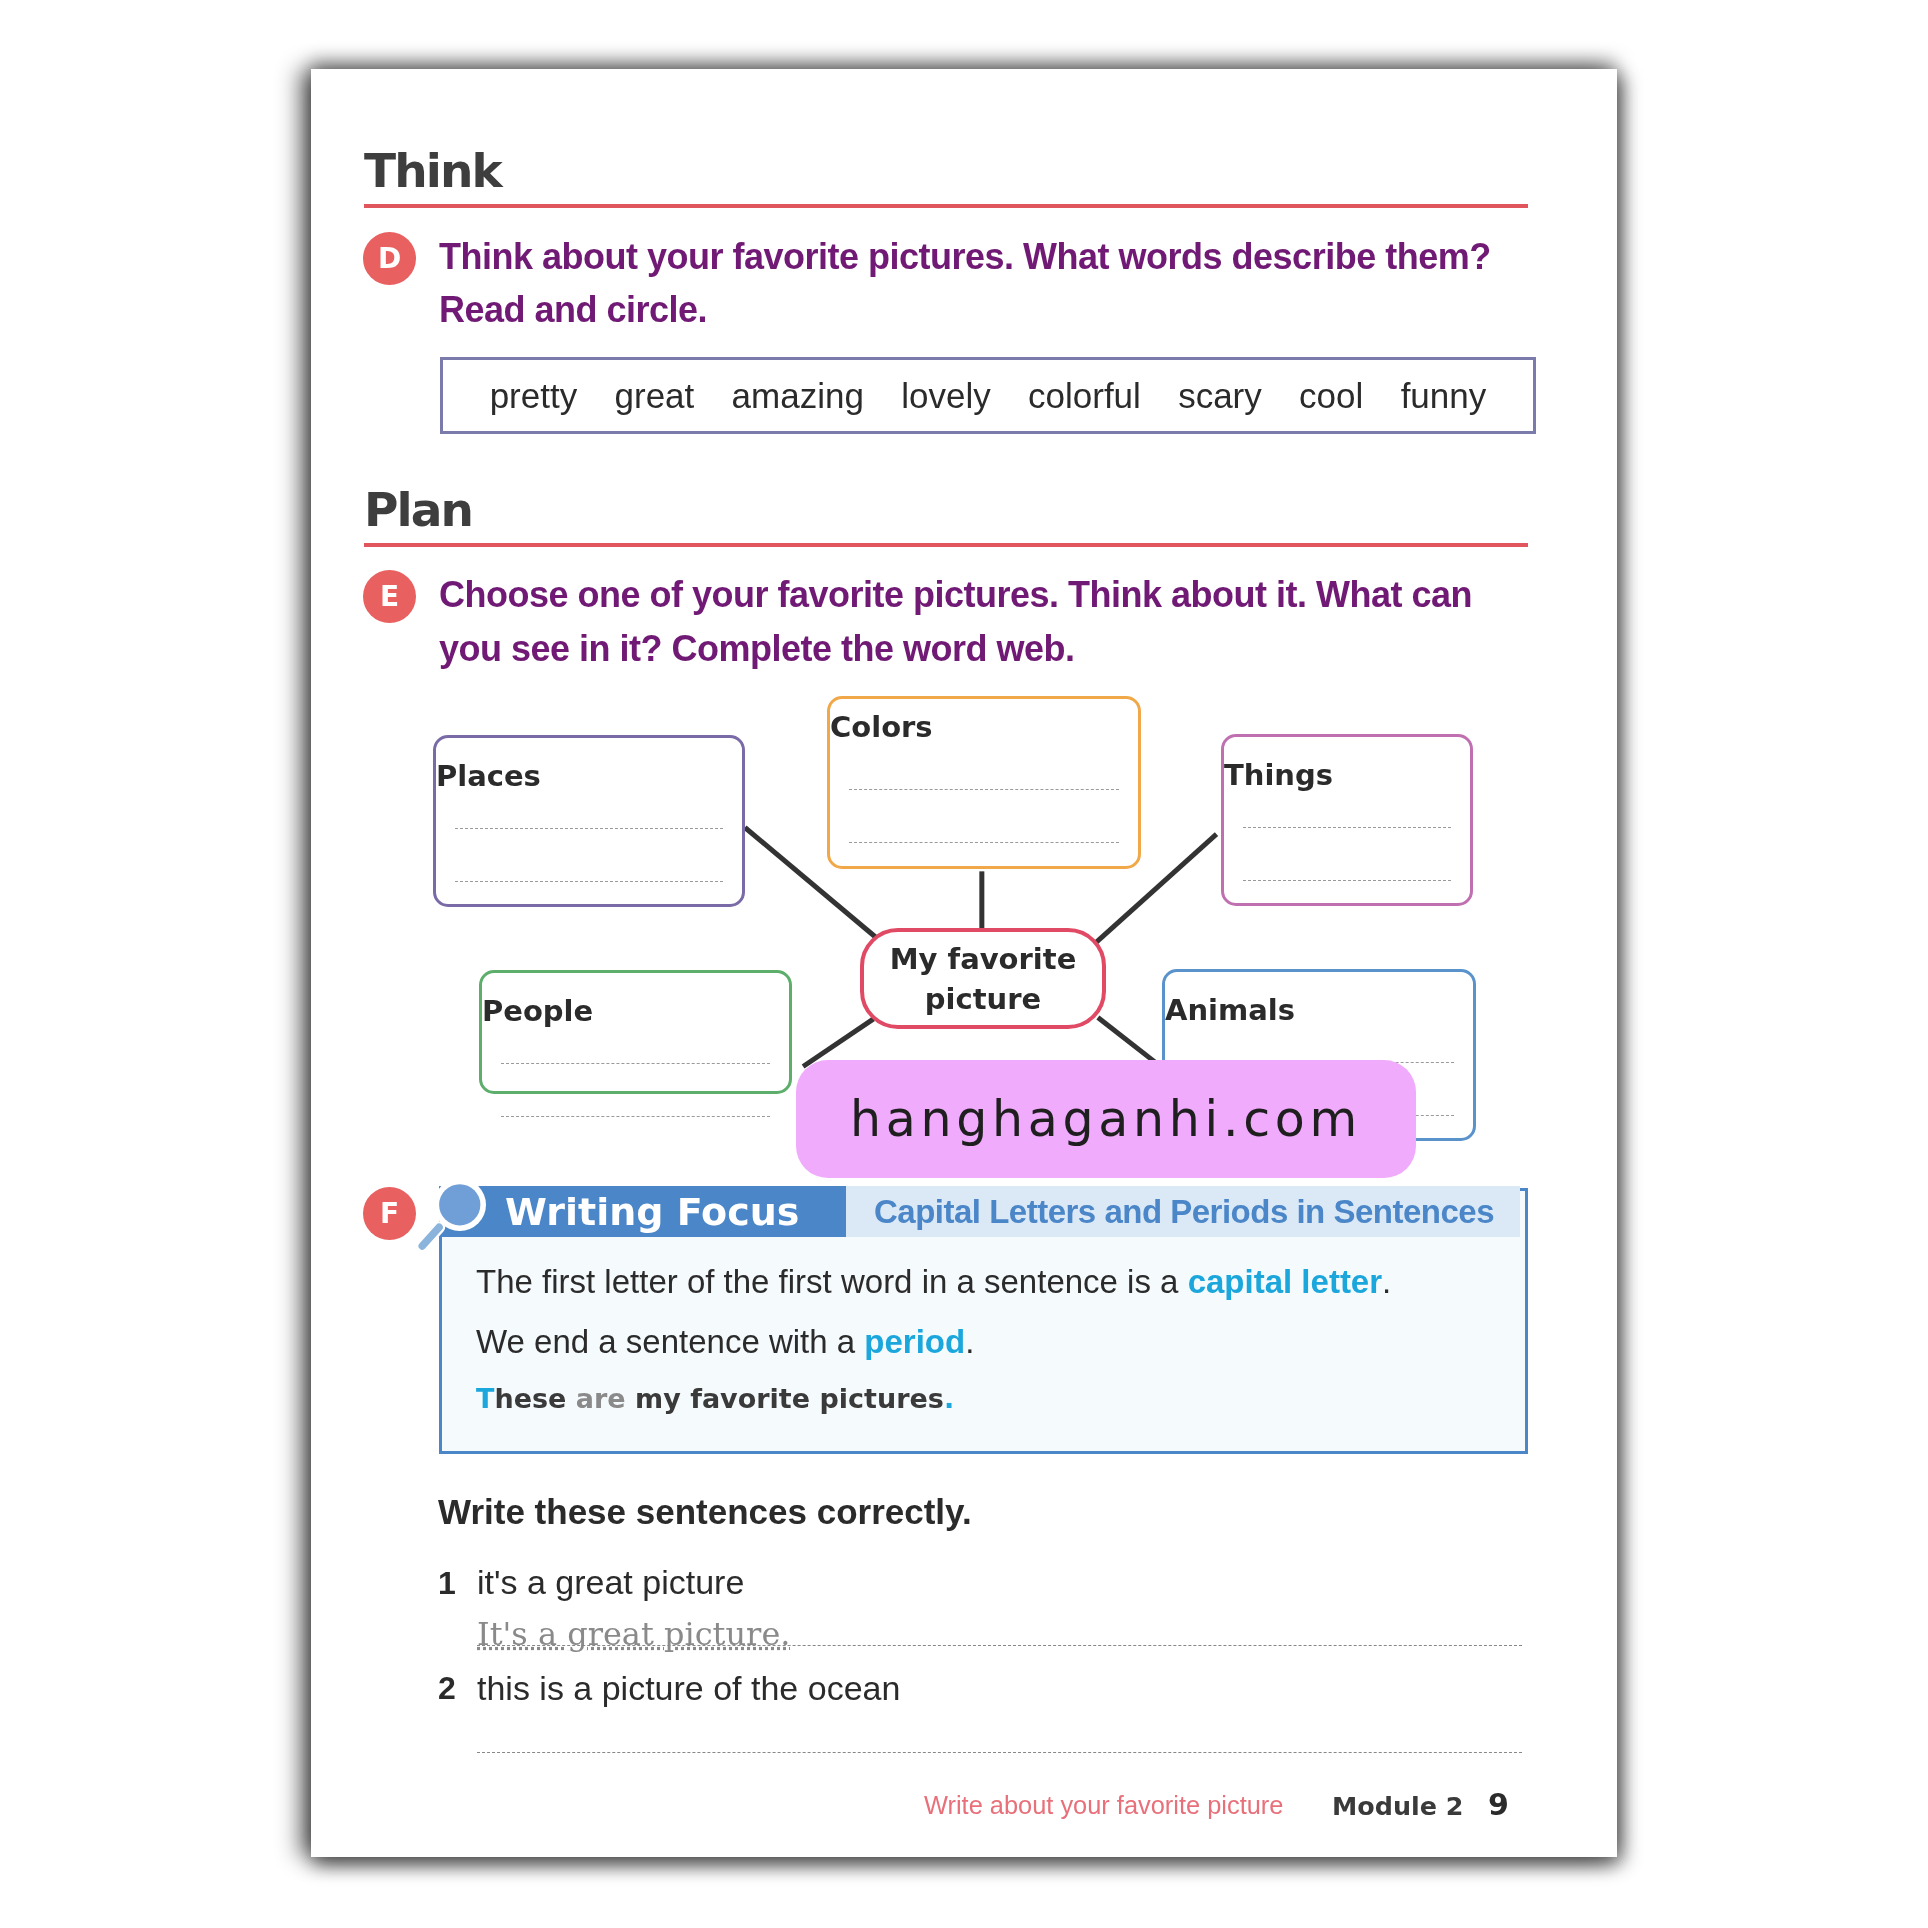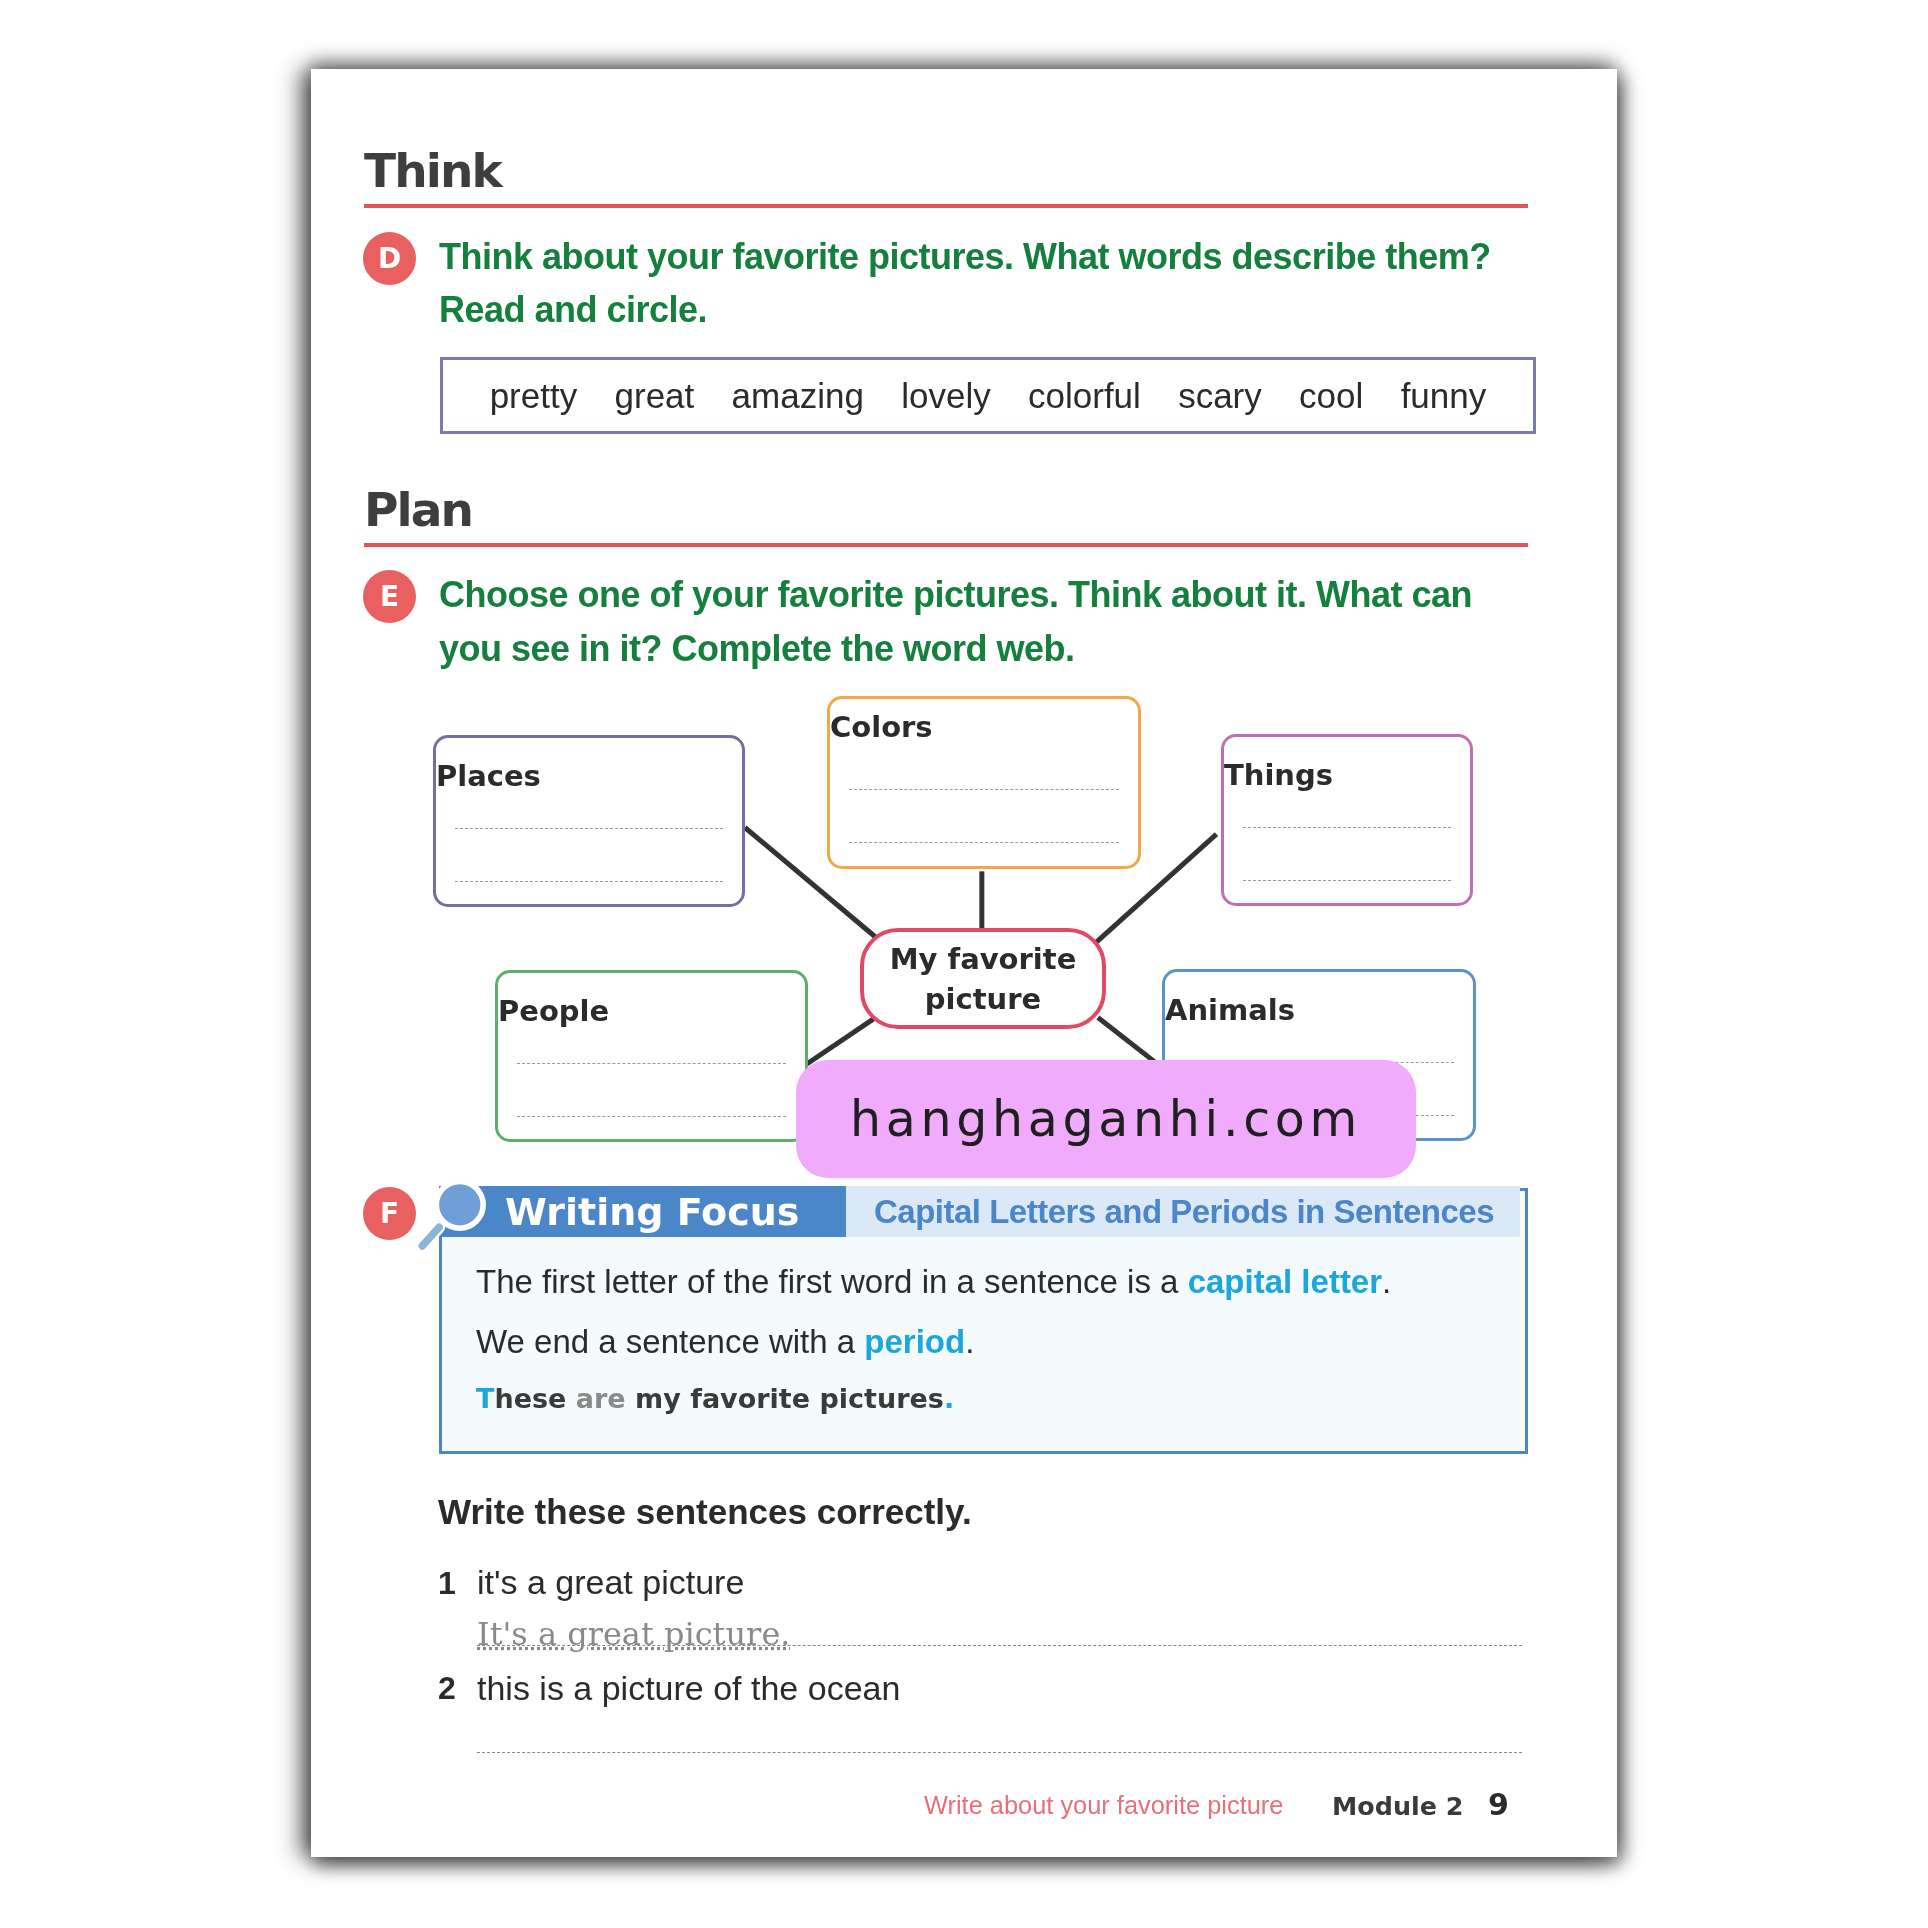--- a/index.html
+++ b/index.html
@@ -2,21 +2,21 @@
 <html style="font-size:15px"><head>
 <meta charset="utf-8">
 <style>
   html, body { margin:0; padding:0; }
   body { width:1928px; height:1928px; background:#ffffff; position:relative; overflow:hidden; font-family:"Liberation Sans", sans-serif; color:#2b2b2b; }
   .page { position:absolute; left:311px; top:69px; width:1306px; height:1788px; background:#fff; box-shadow: -13px 0 21px rgba(0,0,0,0.45), 0 -9.4px 17px rgba(0,0,0,0.35), 9.4px 5.6px 17px rgba(0,0,0,0.35), 0 11.3px 17px rgba(0,0,0,0.35); }
   .abs { position:absolute; }
   .section-title { font-family:"DejaVu Sans", sans-serif; font-weight:bold; font-size:47px; color:#3e3e3e; letter-spacing:-1.9px; }
   .rule { height:3.8px; background:#e0565c; }
   .badge { width:53px; height:53px; border-radius:50%; background:#e8605f; color:#fff; font-family:"DejaVu Sans", sans-serif; font-weight:bold; font-size:28px; display:flex; align-items:center; justify-content:center; }
-  .instr { font-size:36px; font-weight:bold; color:#15803d; line-height:54px; letter-spacing:-0.5px; }
+  .instr { font-size:36px; font-weight:bold; color:#701a75; line-height:54px; letter-spacing:-0.5px; }
   .wordbox { border:3.8px solid #7b7bab; display:flex; align-items:center; justify-content:space-around; padding:0 28px; box-sizing:border-box; }
   .word { font-size:35px; color:#2b2b2b; }
   .webbox { border:3.8px solid; border-radius:15px; background:#fff; box-sizing:border-box; }
   .webbox .label { position:absolute; left:0; right:0; top:21px; text-align:left; font-family:"DejaVu Sans", sans-serif; font-weight:bold; font-size:29px; color:#2b2b2b; }
   .webbox .line { position:absolute; left:19px; right:19px; height:0; border-top:1.9px dashed #9a9a9a; }
   .connector { position:absolute; height:4.7px; background:#333; transform-origin:0 50%; }
   .center-node { border:4.7px solid #e04a64; border-radius:38px; background:#fff; box-sizing:border-box; display:flex; align-items:center; justify-content:center; text-align:center; font-family:"DejaVu Sans", sans-serif; font-weight:bold; font-size:29px; line-height:40px; color:#2b2b2b; }
   .watermark { background:#f0abfc; border-radius:32px; display:flex; align-items:center; justify-content:center; font-family:"DejaVu Sans", sans-serif; font-size:49px; letter-spacing:4.7px; color:#1f1f1f; }
   .focusbox { border:3.8px solid #4a86c8; background:#f5fafd; box-sizing:border-box; }
   .focus-head-left { background:#4a86c8; color:#fff; font-family:"DejaVu Sans", sans-serif; font-weight:bold; font-size:38px; display:flex; align-items:center; padding-left:66px; box-sizing:border-box; }
@@ -76,21 +76,21 @@
 <div class="abs webbox" style="left:827px;top:696px;width:314px;height:173px;border-color:#f0a848;">
   <div class="label" style="top:11.3px;">Colors</div>
   <div class="line" style="top:90px;"></div>
   <div class="line" style="top:143px;"></div>
 </div>
 <div class="abs webbox" style="left:1221px;top:734px;width:252px;height:172px;border-color:#c070b0;">
   <div class="label">Things</div>
   <div class="line" style="top:90px;"></div>
   <div class="line" style="top:143px;"></div>
 </div>
-<div class="abs webbox" style="left:495px;top:970px;width:313px;height:172px;border-color:#5cae6a;">
+<div class="abs webbox" style="left:479px;top:970px;width:313px;height:124px;border-color:#5cae6a;">
   <div class="label">People</div>
   <div class="line" style="top:90px;"></div>
   <div class="line" style="top:143px;"></div>
 </div>
 <div class="abs webbox" style="left:1162px;top:969px;width:314px;height:172px;border-color:#5a92cc;">
   <div class="label">Animals</div>
   <div class="line" style="top:90px;"></div>
   <div class="line" style="top:143px;"></div>
 </div>
 

